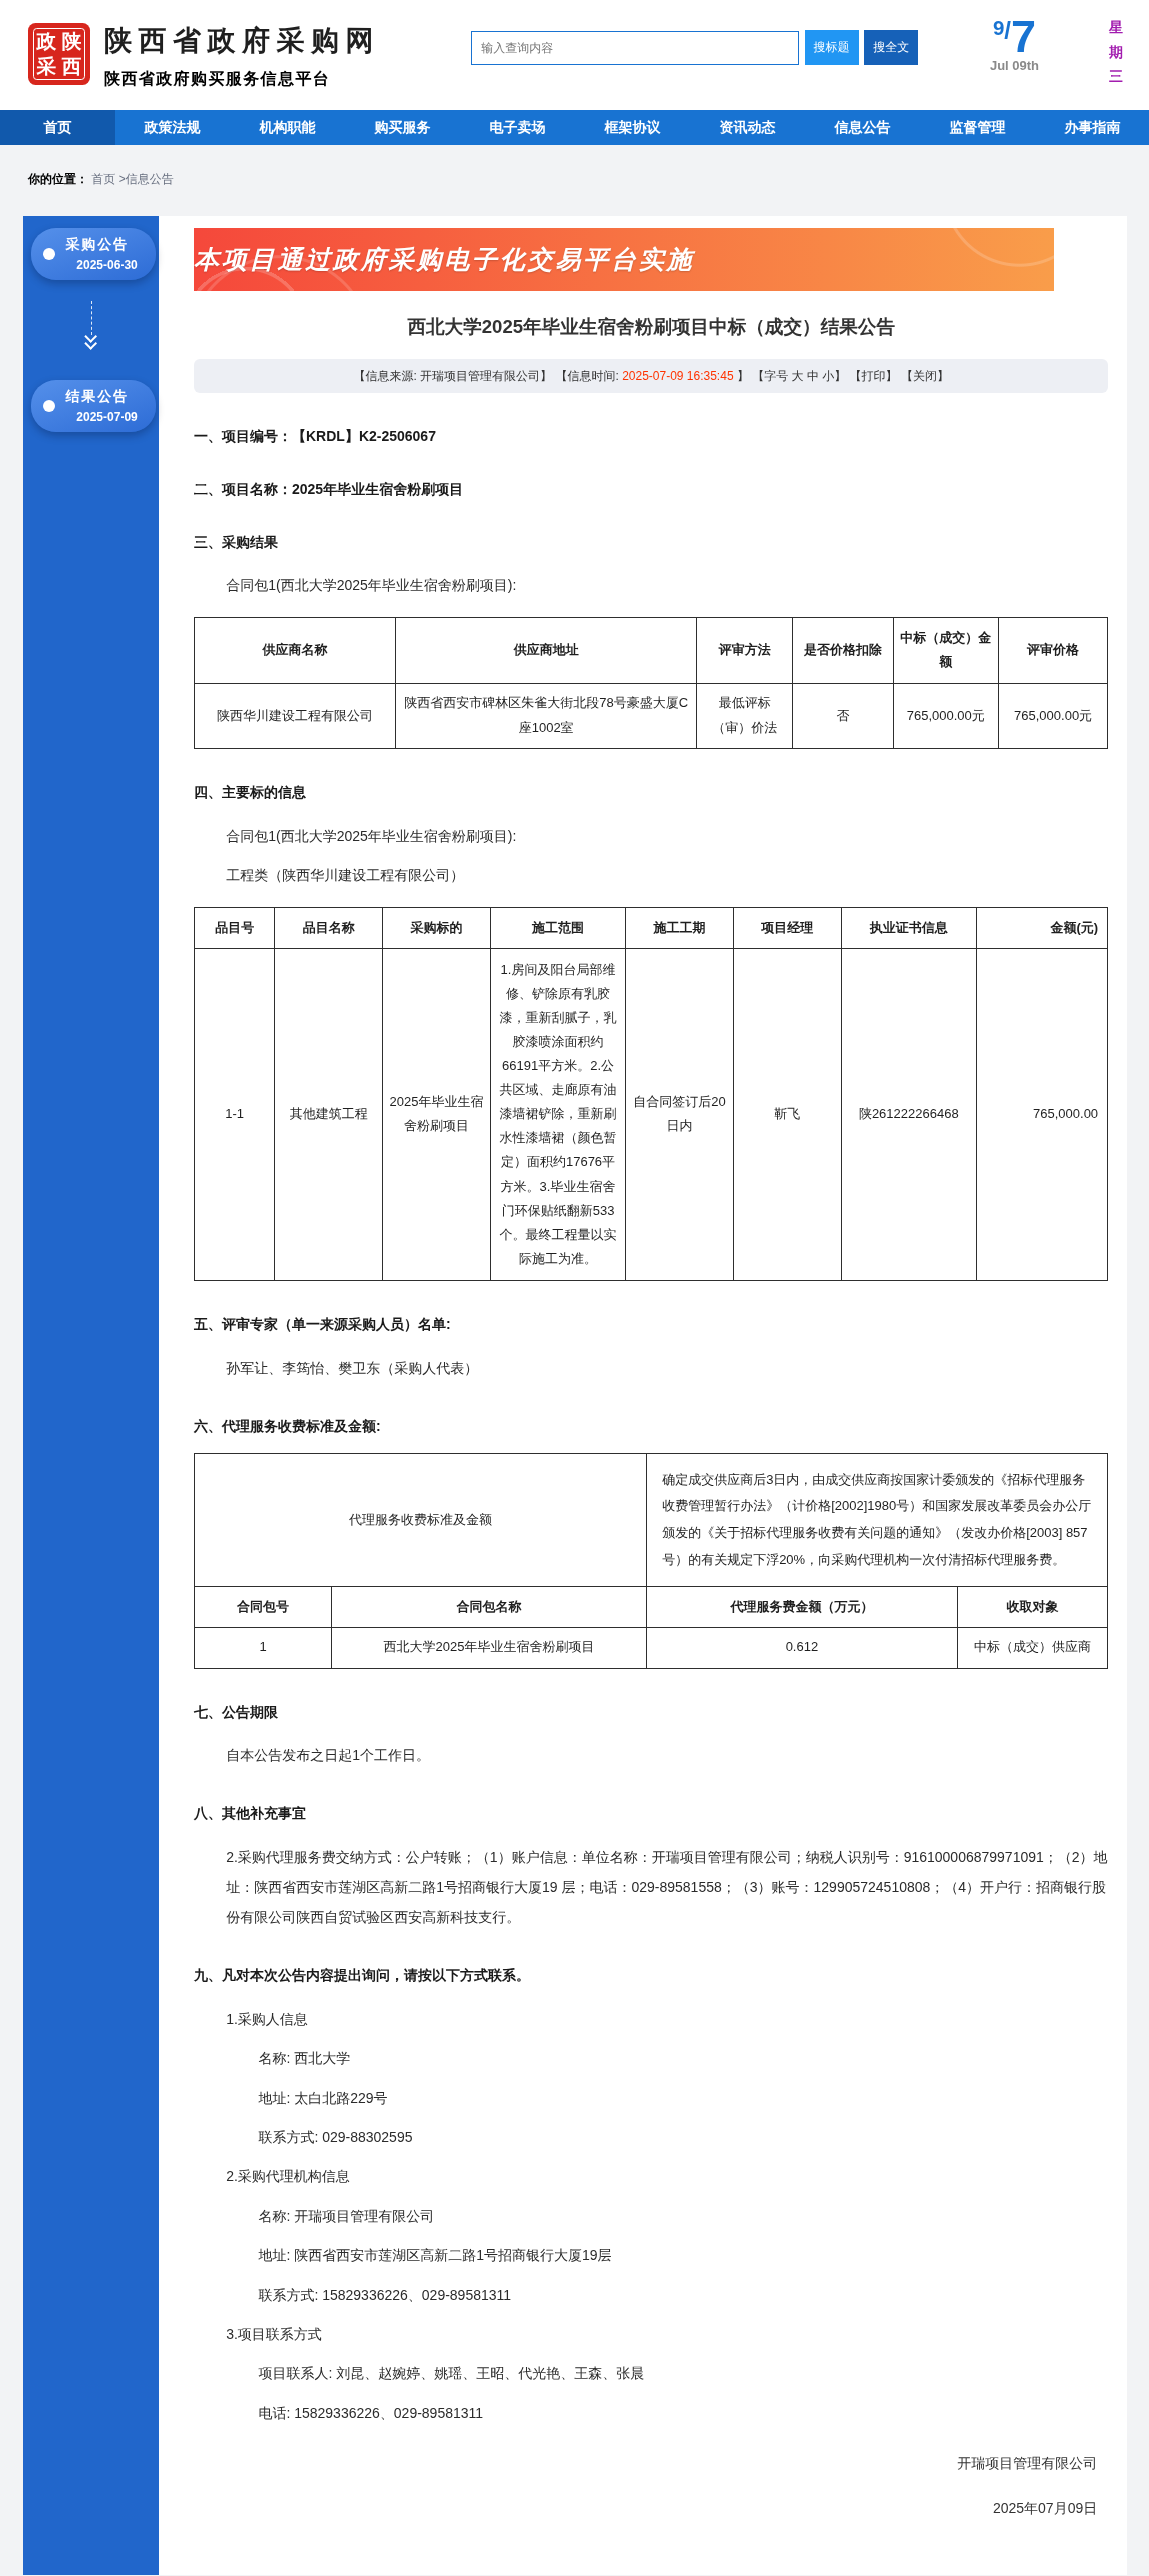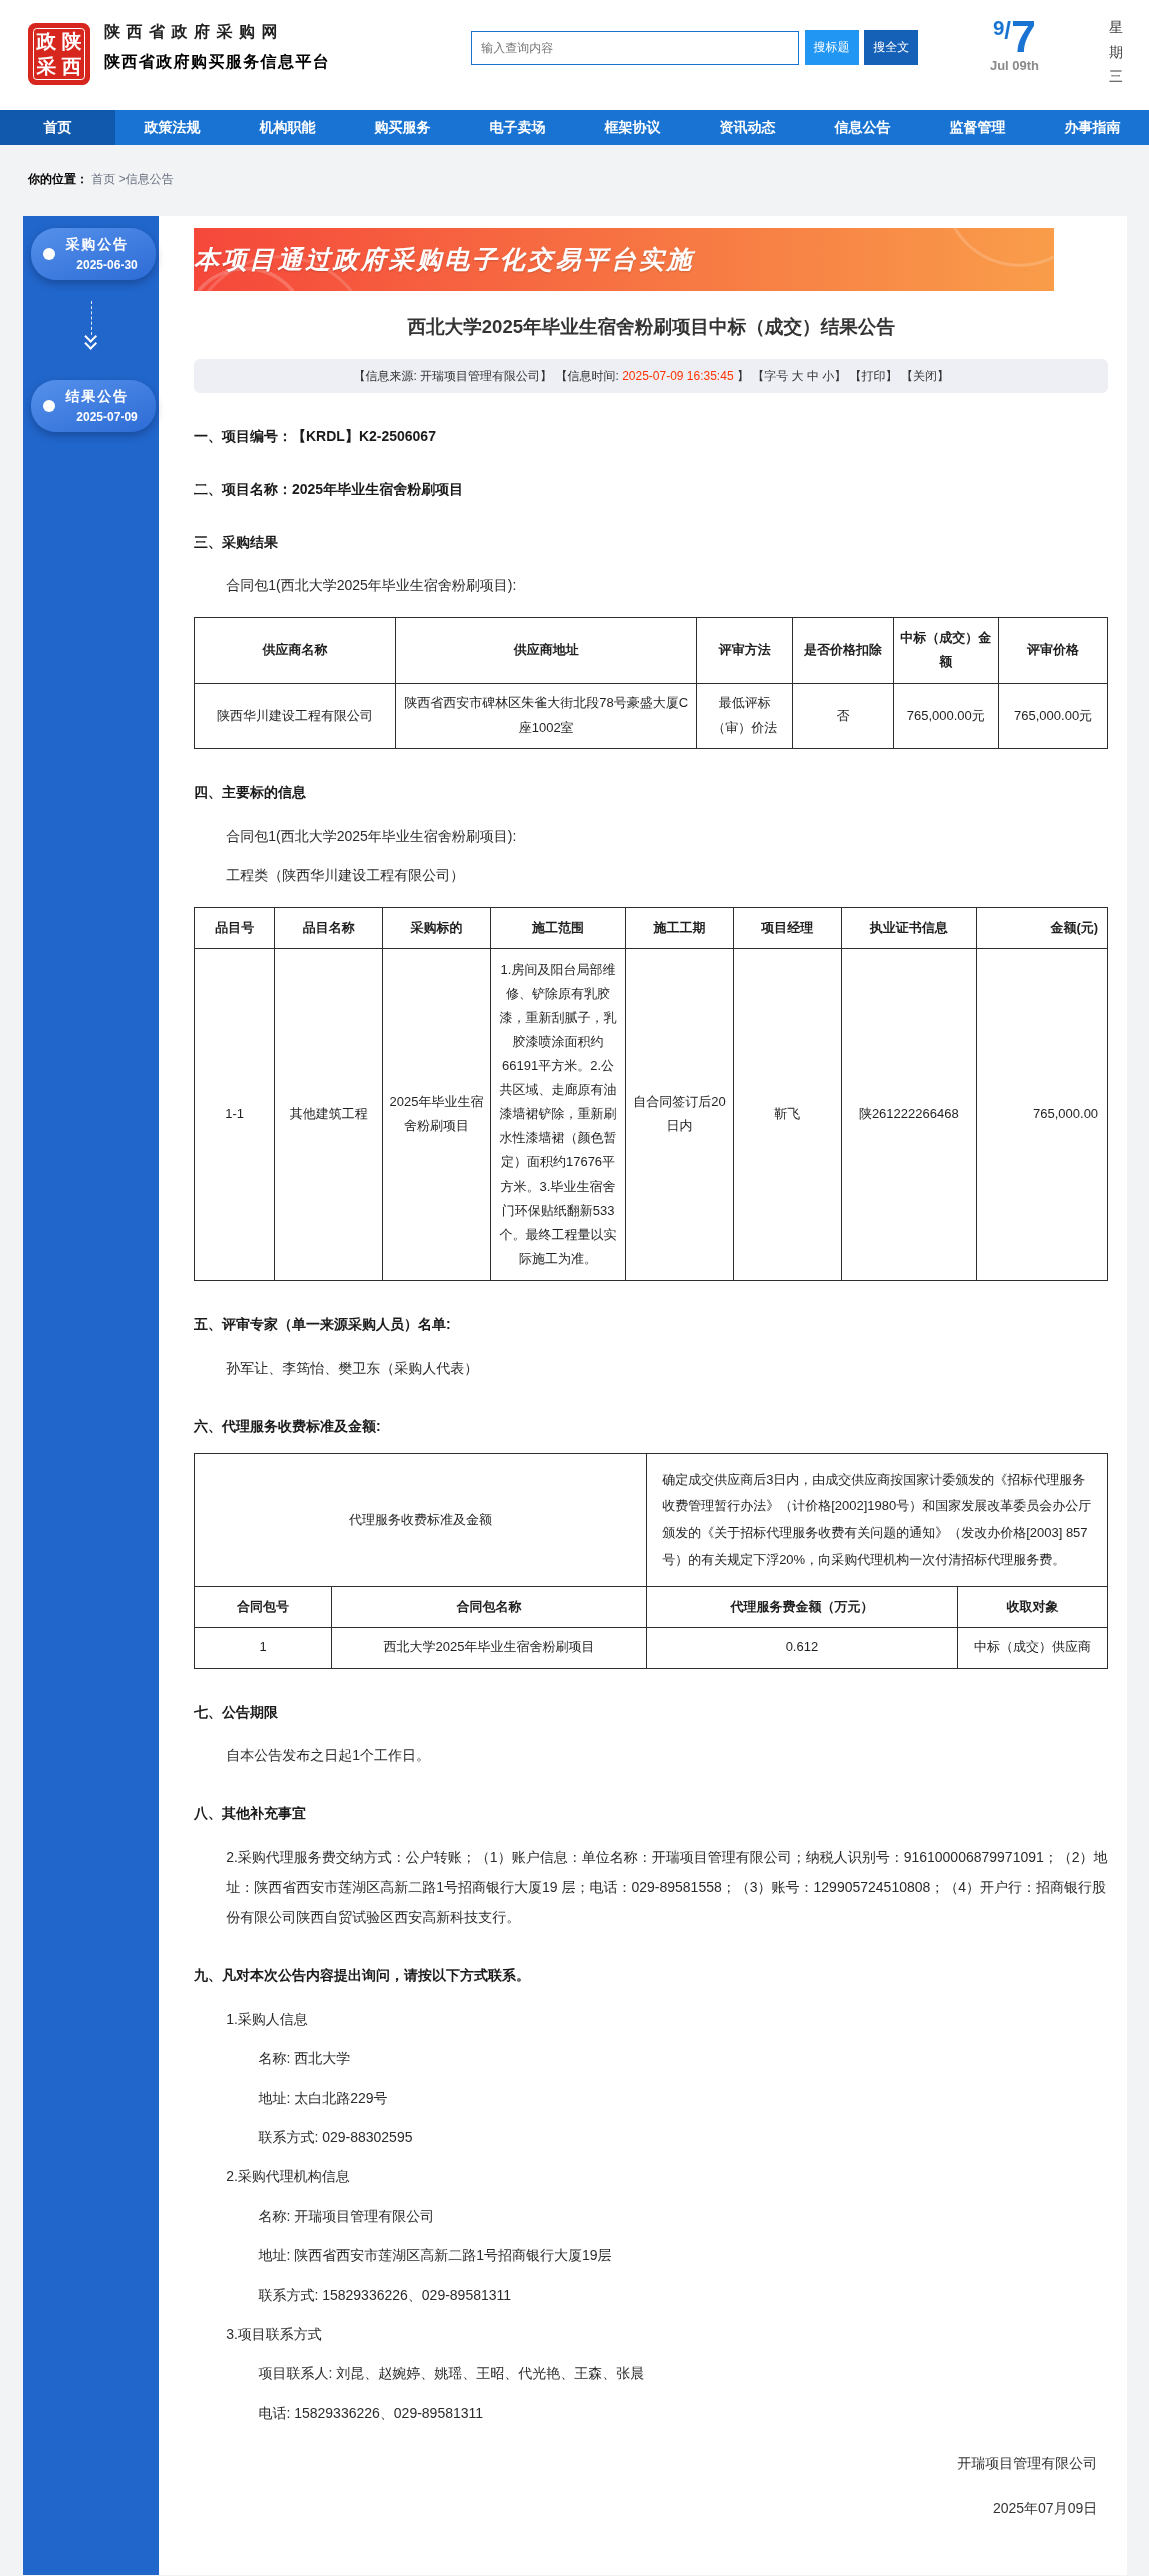--- a/index.html
+++ b/index.html
@@ -11,33 +11,33 @@
   *{box-sizing:border-box;margin:0;padding:0;}
   html,body{background:#f2f3f5;}
   body{width:1150px;font-family:"Liberation Sans","DejaVu Sans",sans-serif;color:#333;}
   a{text-decoration:none;color:inherit;}
 
   
   .top{height:110px;background:#fff;position:relative;}
   .logo{position:absolute;left:28px;top:23px;width:62px;height:62px;background:#d7261d;border-radius:7.5px;padding:4.7px;}
   .logo-frame{width:100%;height:100%;border:1.9px solid #fff;border-radius:3.7px;display:grid;grid-template-columns:1fr 1fr;place-items:center;color:#fff;font-weight:bold;font-size:19.6px;line-height:1;}
   .titles{position:absolute;left:104px;top:22.4px;}
-  .site-title{font-size:16px;letter-spacing:6.5px;font-weight:bold;color:#1f1f1f;}
+  .site-title{font-size:28px;letter-spacing:6.5px;font-weight:bold;color:#1f1f1f;}
   .site-sub{font-size:16px;font-weight:bold;margin-top:8.4px;letter-spacing:1.4px;color:#000000;}
   .search{position:absolute;left:471px;top:30px;display:flex;align-items:center;gap:5.6px;}
   .search input{width:328px;height:34px;border:1.9px solid var(--accent);padding:0 9.3px;font-size:12px;color:#333;outline:none;font-family:Liberation Sans, sans-serif;}
   .search button{width:54px;height:35px;border:none;color:#fff;font-size:12px;cursor:pointer;font-family:inherit;}
   .btn-title{background:#2196f3;}
   .btn-full{background:#1661b8;}
   .date{position:absolute;left:968px;top:11.2px;width:93px;text-align:center;}
   .d-small{font-size:20.5px;font-weight:bold;color:var(--accent);vertical-align:17px;}
   .d-slash{font-size:24px;font-weight:bold;color:var(--accent);vertical-align:13px;}
   .d-big{font-size:45px;font-weight:bold;color:var(--accent);}
   .den{font-size:13px;font-weight:bold;color:#8a8a8a;margin-top:-5.6px;}
-  .weekday{position:absolute;left:1109px;top:15px;width:17px;font-size:14px;font-weight:normal;line-height:1.75;word-break:break-all;color:#404040;}
+  .weekday{position:absolute;left:1109px;top:15px;width:17px;font-size:14px;font-weight:bold;line-height:1.75;word-break:break-all;color:#a21caf;}
 
   
   .nav{height:35px;background:var(--accent);display:flex;}
   .nav-item{flex:1;text-align:center;line-height:35px;color:#fff;font-size:14px;font-weight:bold;cursor:pointer;}
   .nav-item.active{background:var(--nav-active);}
 
   
   .breadcrumb{padding:26px 28px 0;font-size:12px;color:#697080;}
   .bc-label{font-weight:bold;color:#000000;}
   .bc-link{color:#697080;cursor:pointer;}

